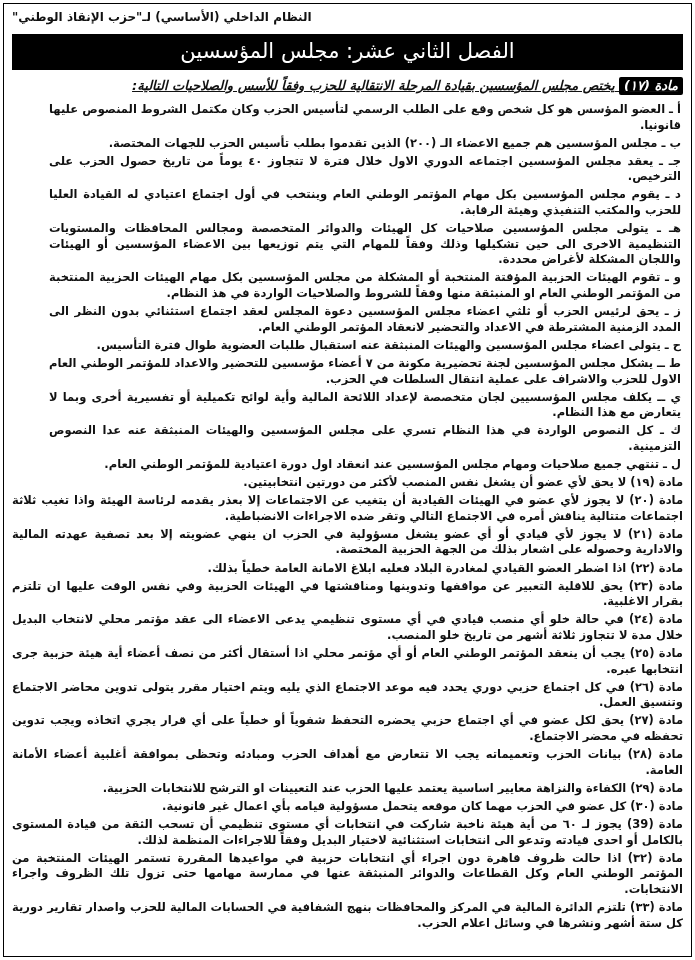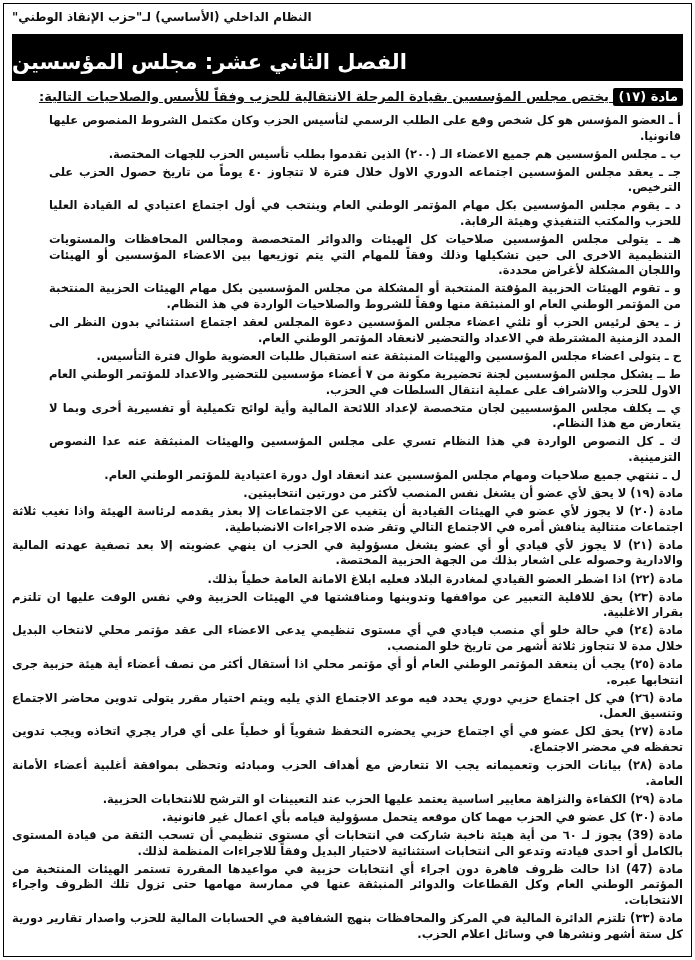--- a/index.html
+++ b/index.html
@@ -18,34 +18,35 @@
   .doc-header{
     direction:rtl;
     text-align:left;
     font-weight:bold;
     font-size:12px;
     margin:2px 0 10px 0;
   }
   .chapter-banner{
     background:#000;
     color:#fff;
-    text-align:left;
-    font-weight:bold;
+    text-align:center;
+    font-weight:normal;
     font-size:21px;
-    padding:16px 0 7px 0;
+    padding:5px 0 7px 0;
     margin:2px 0 6px 0;
   }
   .banner-13{margin-top:6px;}
   p{margin:0 0 2.5px 0;}
   .article17-line{
     font-weight:bold;
     font-size:13px;
     line-height:20px;
     text-decoration:underline;
     margin:2px 0 6px 0;
+    font-style:italic;
   }
   .black-label{
     background:#000;
     color:#fff;
     padding:1px 5px 2px 5px;
     border-radius:2px;
   }
   .clause, .article-par{
     font-weight:bold;
     font-size:11.5px;
@@ -91,18 +92,18 @@
     <p class="article-par"><span>مادة (٢٢)</span> <span>اذا اضطر العضو القيادي لمغادرة البلاد فعليه ابلاغ الامانة العامة خطياً بذلك.</span></p>
     <p class="article-par"><span>مادة (٢٣)</span> <span>يحق للاقلية التعبير عن مواقفها وتدوينها ومناقشتها في الهيئات الحزبية وفي نفس الوقت عليها ان تلتزم بقرار الاغلبية.</span></p>
     <p class="article-par"><span>مادة (٢٤)</span> <span>في حالة خلو أي منصب قيادي في أي مستوى تنظيمي يدعى الاعضاء الى عقد مؤتمر محلي لانتخاب البديل خلال مدة لا تتجاوز ثلاثة أشهر من تاريخ خلو المنصب.</span></p>
     <p class="article-par"><span>مادة (٢٥)</span> <span>يجب أن ينعقد المؤتمر الوطني العام أو أي مؤتمر محلي اذا أستقال أكثر من نصف أعضاء أية هيئة حزبية جرى انتخابها عبره.</span></p>
     <p class="article-par"><span>مادة (٢٦)</span> <span>في كل اجتماع حزبي دوري يحدد فيه موعد الاجتماع الذي يليه ويتم اختيار مقرر يتولى تدوين محاضر الاجتماع وتنسيق العمل.</span></p>
     <p class="article-par"><span>مادة (٢٧)</span> <span>يحق لكل عضو في أي اجتماع حزبي يحضره التحفظ شفوياً أو خطياً على أي قرار يجري اتخاذه ويجب تدوين تحفظه في محضر الاجتماع.</span></p>
     <p class="article-par"><span>مادة (٢٨)</span> <span>بيانات الحزب وتعميماته يجب الا تتعارض مع أهداف الحزب ومبادئه وتحظى بموافقة أغلبية أعضاء الأمانة العامة.</span></p>
     <p class="article-par"><span>مادة (٢٩)</span> <span>الكفاءة والنزاهة معايير اساسية يعتمد عليها الحزب عند التعيينات او الترشح للانتخابات الحزبية.</span></p>
     <p class="article-par"><span>مادة (٣٠)</span> <span>كل عضو في الحزب مهما كان موقعه يتحمل مسؤولية قيامه بأي اعمال غير قانونية.</span></p>
     <p class="article-par"><span>مادة (39)</span> <span>يجوز لـ ٦٠ من أية هيئة ناخبة شاركت في انتخابات أي مستوى تنظيمي أن تسحب الثقة من قيادة المستوى بالكامل أو احدى قيادته وتدعو الى انتخابات استثنائية لاختيار البديل وفقاً للاجراءات المنظمة لذلك.</span></p>
-    <p class="article-par"><span>مادة (47)</span> <span>اذا حالت ظروف قاهرة دون اجراء أي انتخابات حزبية في مواعيدها المقررة تستمر الهيئات المنتخبة من المؤتمر الوطني العام وكل القطاعات والدوائر المنبثقة عنها في ممارسة مهامها حتى تزول تلك الظروف واجراء الانتخابات.</span></p>
+    <p class="article-par"><span>مادة (٣٢)</span> <span>اذا حالت ظروف قاهرة دون اجراء أي انتخابات حزبية في مواعيدها المقررة تستمر الهيئات المنتخبة من المؤتمر الوطني العام وكل القطاعات والدوائر المنبثقة عنها في ممارسة مهامها حتى تزول تلك الظروف واجراء الانتخابات.</span></p>
     <p class="article-par"><span>مادة (٣٣)</span> <span>تلتزم الدائرة المالية في المركز والمحافظات بنهج الشفافية في الحسابات المالية للحزب واصدار تقارير دورية كل ستة أشهر ونشرها في وسائل اعلام الحزب.</span></p>
 
   </div>
 
 </div>
 
 </body></html>

